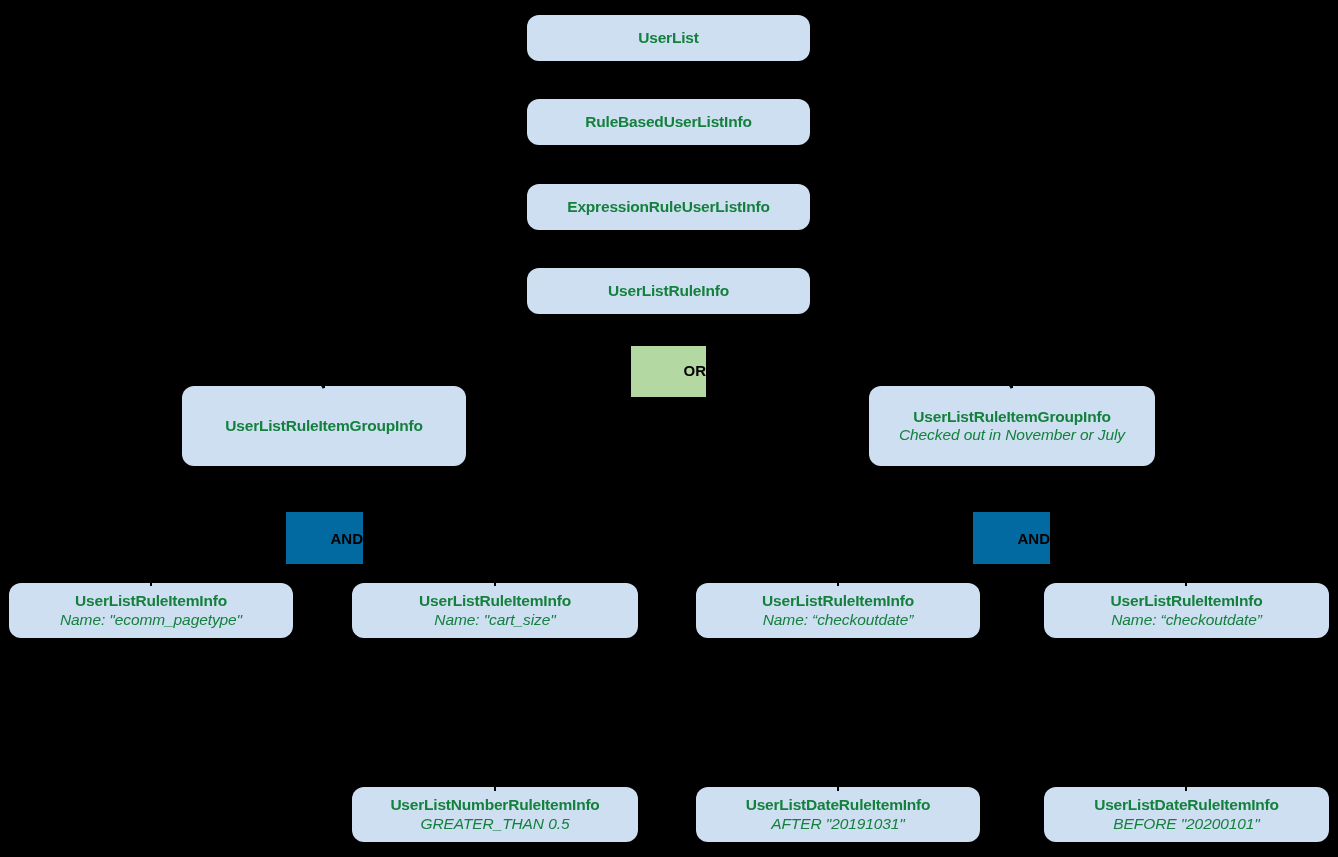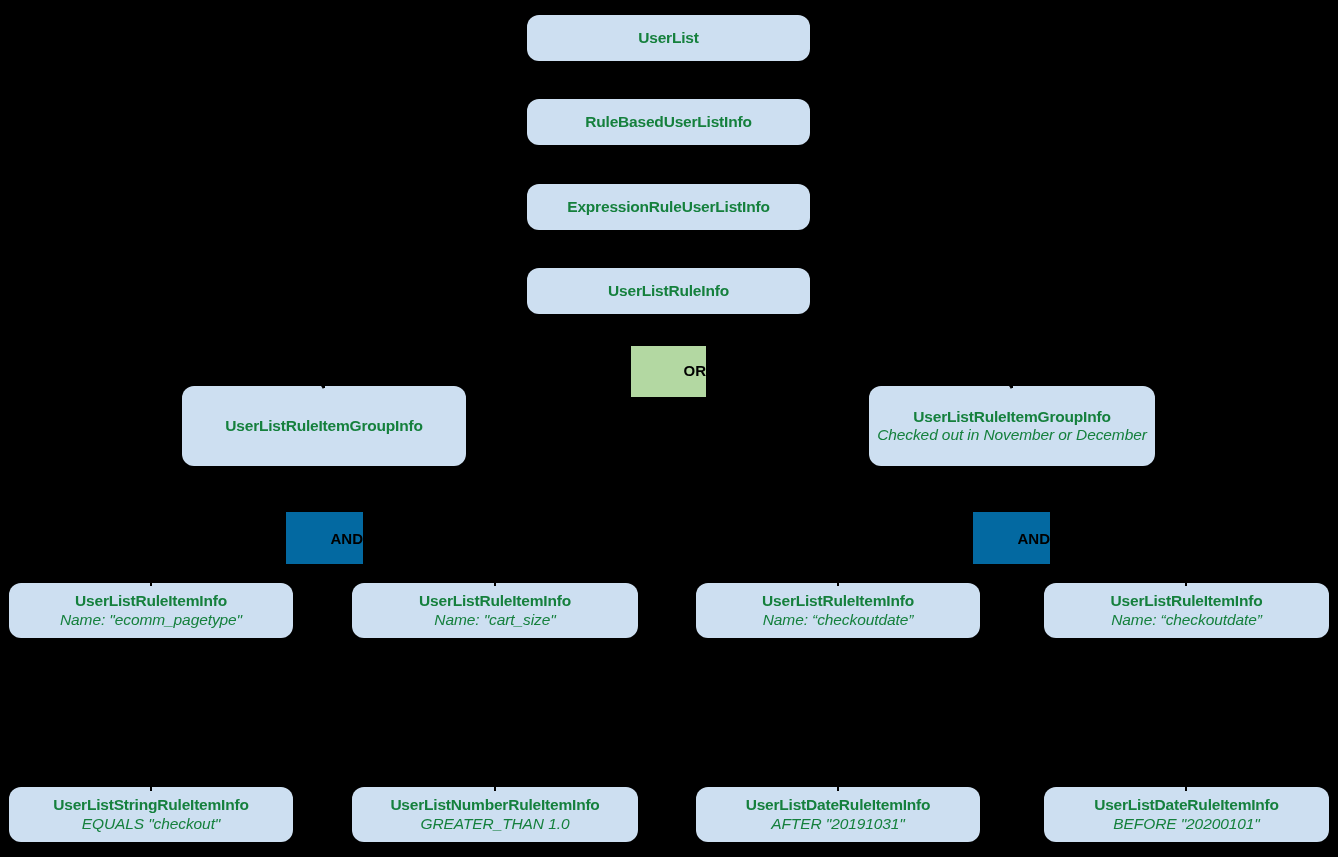--- a/index.html
+++ b/index.html
@@ -124,21 +124,21 @@
   </div>
 
   <div class="arrowhead" style="left:316px; top:378px;"></div>
   <div class="node wrap" style="left:182px; top:386px; width:284px; height:80px;">
     <span class="title">UserListRuleItemGroupInfo</span>
   </div>
 
   <div class="arrowhead" style="left:1004px; top:378px;"></div>
   <div class="node wrap" style="left:869px; top:386px; width:286px; height:80px;">
     <span class="title">UserListRuleItemGroupInfo</span>
-    <span class="sub">Checked out in November or December</span>
+    <span class="sub">Checked out in November or July</span>
   </div>
 
   <div class="op and" style="left:286px; top:512px; width:77px; height:53px;">
     <span>AND</span>
   </div>
 
   <div class="op and" style="left:973px; top:512px; width:77px; height:53px;">
     <span>AND</span>
   </div>
 
@@ -155,28 +155,24 @@
   <div class="node" style="left:696px; top:583px; width:284px; height:55px;">
     <span class="title">UserListRuleItemInfo</span>
     <span class="sub">Name: “checkoutdate”</span>
   </div>
 
   <div class="node" style="left:1044px; top:583px; width:285px; height:55px;">
     <span class="title">UserListRuleItemInfo</span>
     <span class="sub">Name: “checkoutdate”</span>
   </div>
 
-  <div class="node" style="left:9px; top:787px; width:284px; height:55px;">
-    <span class="title">UserListStringRuleItemInfo</span>
-    <span class="sub">EQUALS "checkout"</span>
-  </div>
 
   <div class="node" style="left:352px; top:787px; width:286px; height:55px;">
     <span class="title">UserListNumberRuleItemInfo</span>
-    <span class="sub">GREATER_THAN 1.0</span>
+    <span class="sub">GREATER_THAN 0.5</span>
   </div>
 
   <div class="node" style="left:696px; top:787px; width:284px; height:55px;">
     <span class="title">UserListDateRuleItemInfo</span>
     <span class="sub">AFTER "20191031"</span>
   </div>
 
   <div class="node" style="left:1044px; top:787px; width:285px; height:55px;">
     <span class="title">UserListDateRuleItemInfo</span>
     <span class="sub">BEFORE "20200101"</span>

